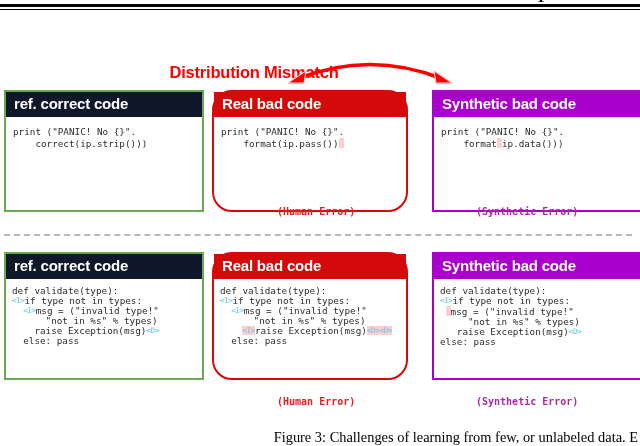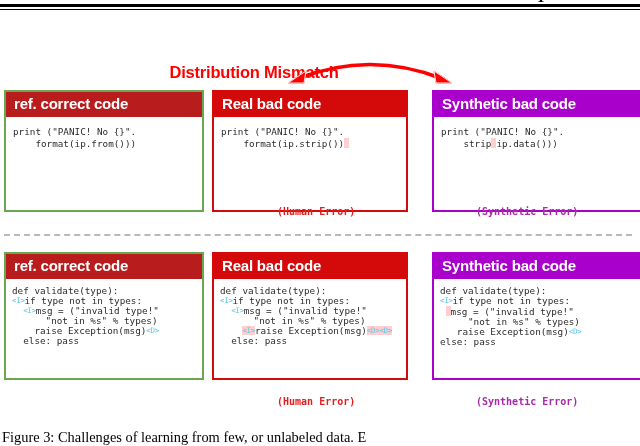--- a/index.html
+++ b/index.html
@@ -59,22 +59,22 @@
     line-height:12.4px;
     color:#2b2b2b;
     padding:9px 7px 7px 7px;
     white-space:pre;
     overflow:hidden;
   }
   .card-body.compact{padding:7px 7px 4px 6px;line-height:10px;}
 
   
   .c-green{border-color:#6aa84f;}
-  .c-green > .card-head{background:#b91c1c;}
-  .c-red{border-color:#d40a0a;}
+  .c-green > .card-head{background:#0f172a;}
+  .c-red{border-color:#d40a0a;border-radius:20px;}
   .c-red > .card-head{background:#d40a0a;}
   .c-purple{border-color:#aa00cc;margin-left:16px;}
   .c-purple > .card-head{background:#aa00cc;}
 
   
   .t1{left:4px;  top:0;  width:200px; height:122px;}
   .t2{left:212px;top:0;  width:196px; height:122px;}
   .t3{left:416px;top:0;  width:218px; height:122px;}
   
   .b1{left:4px;  top:0;  width:200px; height:128px;}
@@ -98,21 +98,21 @@
   .divider{
     position:absolute;left:4px;top:234px;width:628px;height:0;
     border-top:2px dashed #b9b9b9;
   }
 
   
   .figcaption{
     position:absolute;left:2px;top:429px;width:636px;
     font-family:"Liberation Serif",serif;
     font-size:14.4px;color:#000;line-height:17px;
-    white-space:nowrap;overflow:hidden;height:17px;
+    white-space:nowrap;overflow:hidden;height:17px;text-align:right;
   }
 
   
   .ws{color:#5bc8e8;font-size:7.6px;letter-spacing:-0.4px;vertical-align:1px;}
   .hl{background:#ffcfcf;}
   .hl-blank{background:#ffcfcf;display:inline-block;width:5px;height:10px;vertical-align:-1px;}
 </style>
 </head>
 <body>
 
@@ -133,33 +133,33 @@
     <polygon points="288,27 306,15 304,27" fill="none" stroke="#ffffff" stroke-width="0.9"></polygon>
     <polygon points="452,27 434,15 436,27" fill="#ff0000" stroke="#ff0000" stroke-width="1"></polygon>
     <polygon points="452,27 434,15 436,27" fill="none" stroke="#ffffff" stroke-width="0.9"></polygon>
   </svg>
 
   <div class="row row-top">
 
     <div class="card c-green t1">
       <div class="card-head">ref. correct code</div>
       <div class="card-body"><span>print ("PANIC! No {}".</span>
-<span>    format(ip.from()))</span></div>
+<span>    correct(ip.strip()))</span></div>
     </div>
 
     <div class="card c-red t2">
       <div class="card-head">Real bad code</div>
       <div class="card-body"><span>print ("PANIC! No {}".</span>
-<span>    format(ip.strip())</span><span class="hl-blank"></span></div>
+<span>    format(ip.pass())</span><span class="hl-blank"></span></div>
     </div>
 
     <div class="card c-purple t3">
       <div class="card-head">Synthetic bad code</div>
       <div class="card-body"><span>print ("PANIC! No {}".</span>
-<span>    strip</span><span class="hl-blank"></span><span>ip.data()))</span></div>
+<span>    format</span><span class="hl-blank"></span><span>ip.data()))</span></div>
     </div>
 
   </div>
 
   <div class="err-cap err-human cap-top-human">(Human Error)</div>
   <div class="err-cap err-synth cap-top-synth">(Synthetic Error)</div>
 
   <div class="divider"></div>
 
   <div class="row row-bottom">

